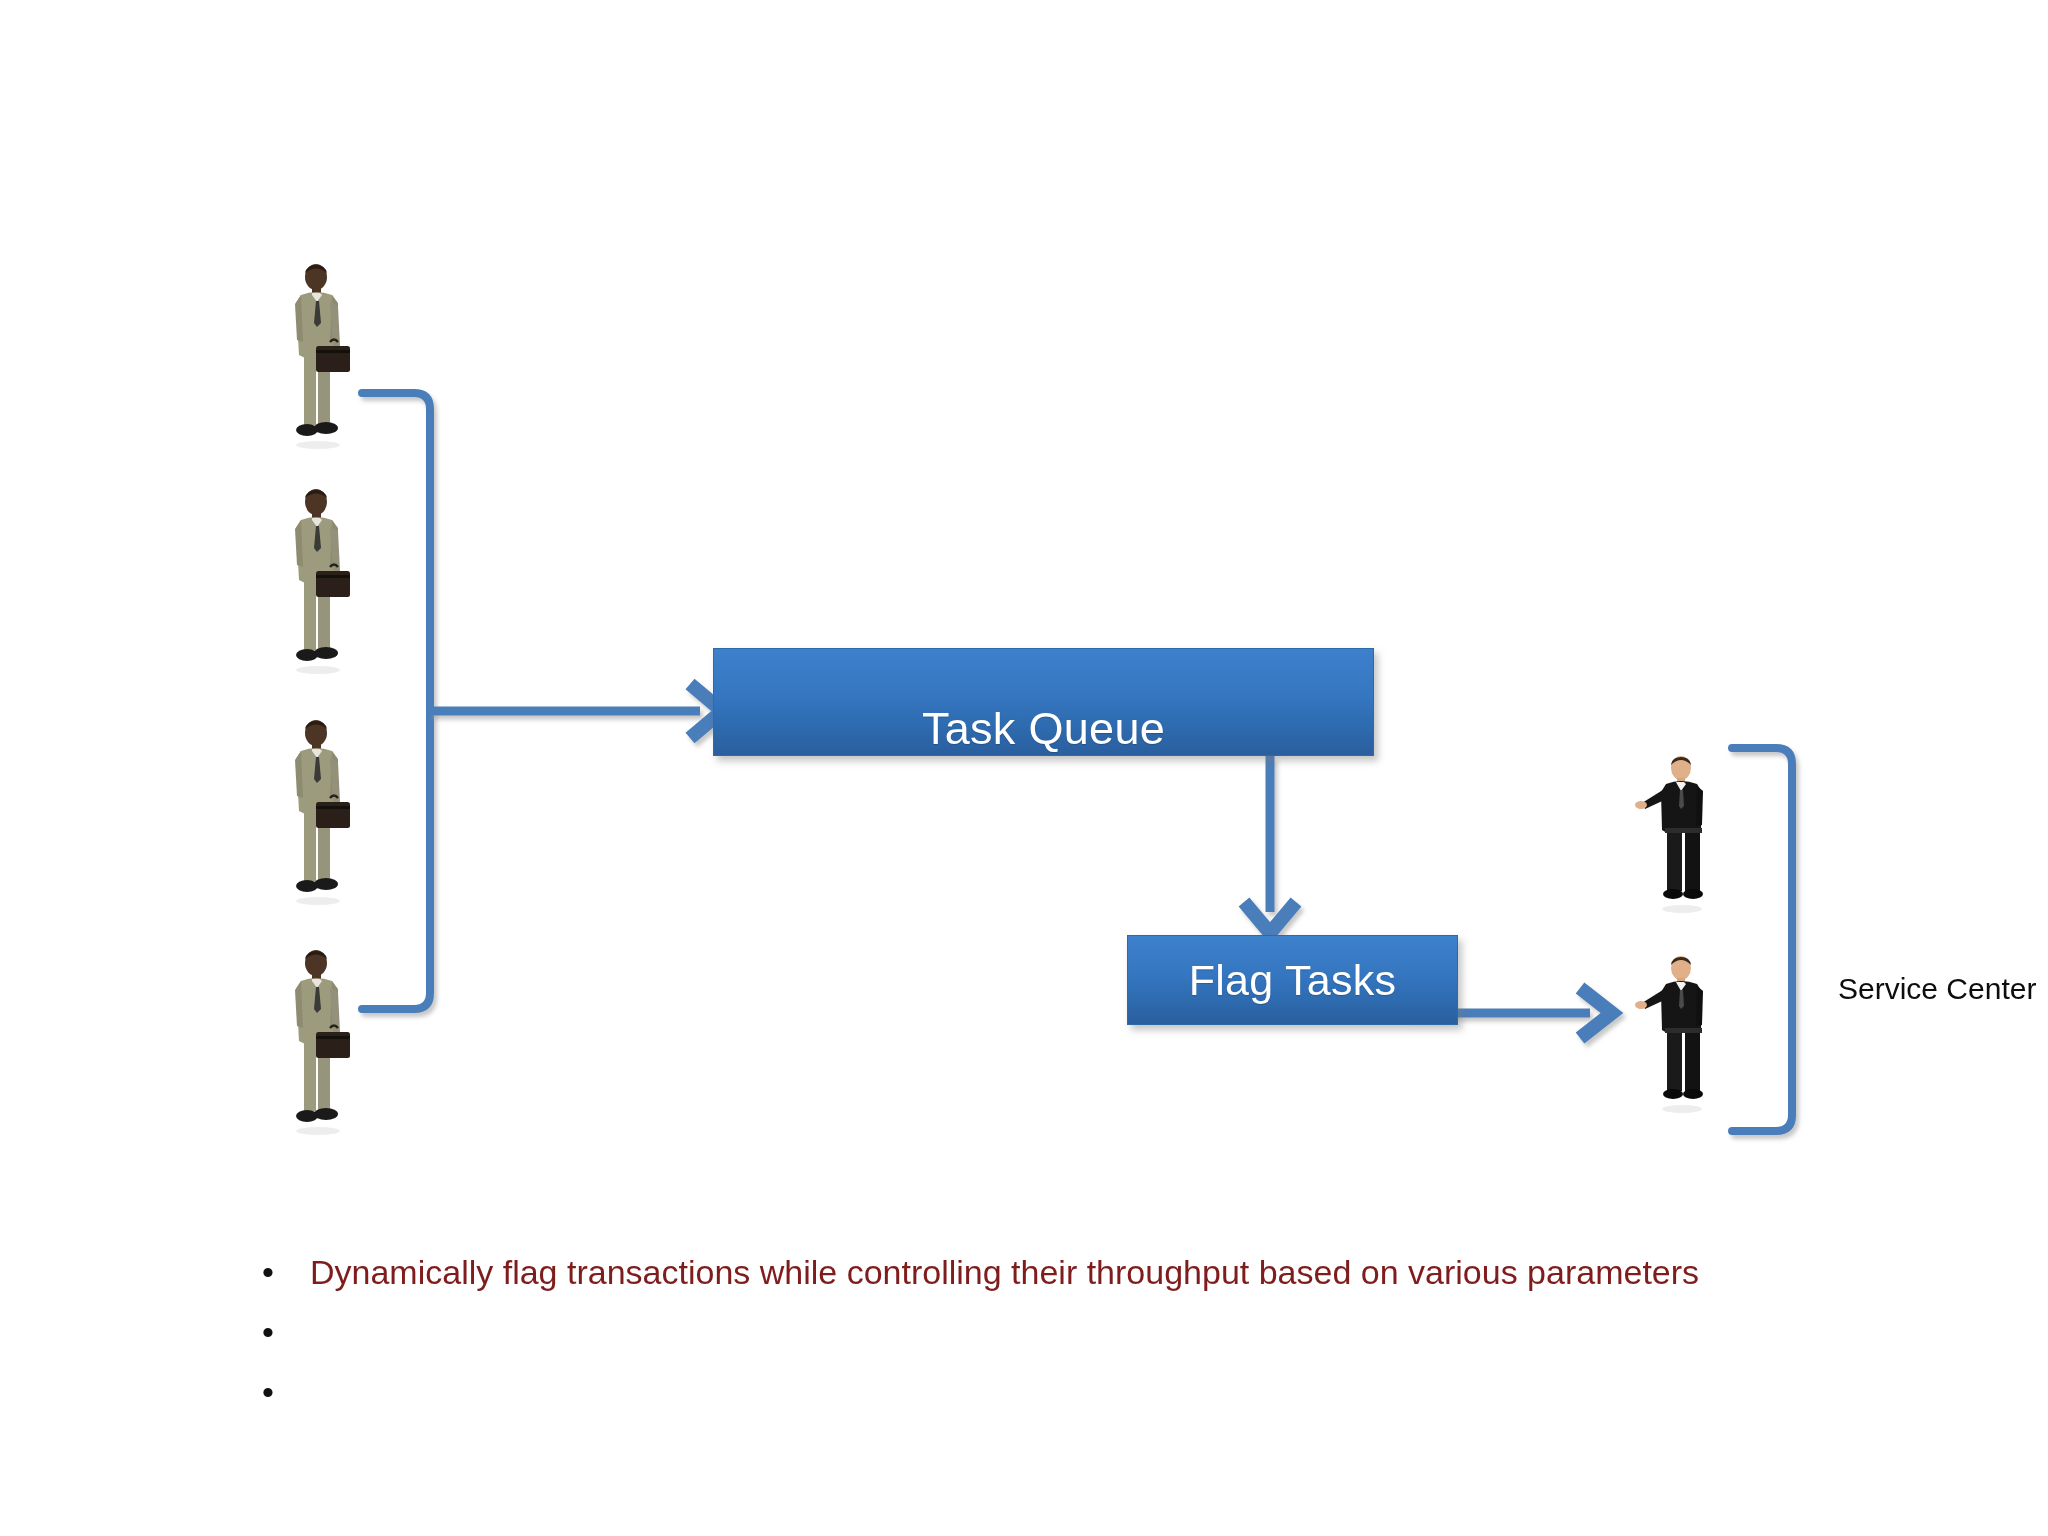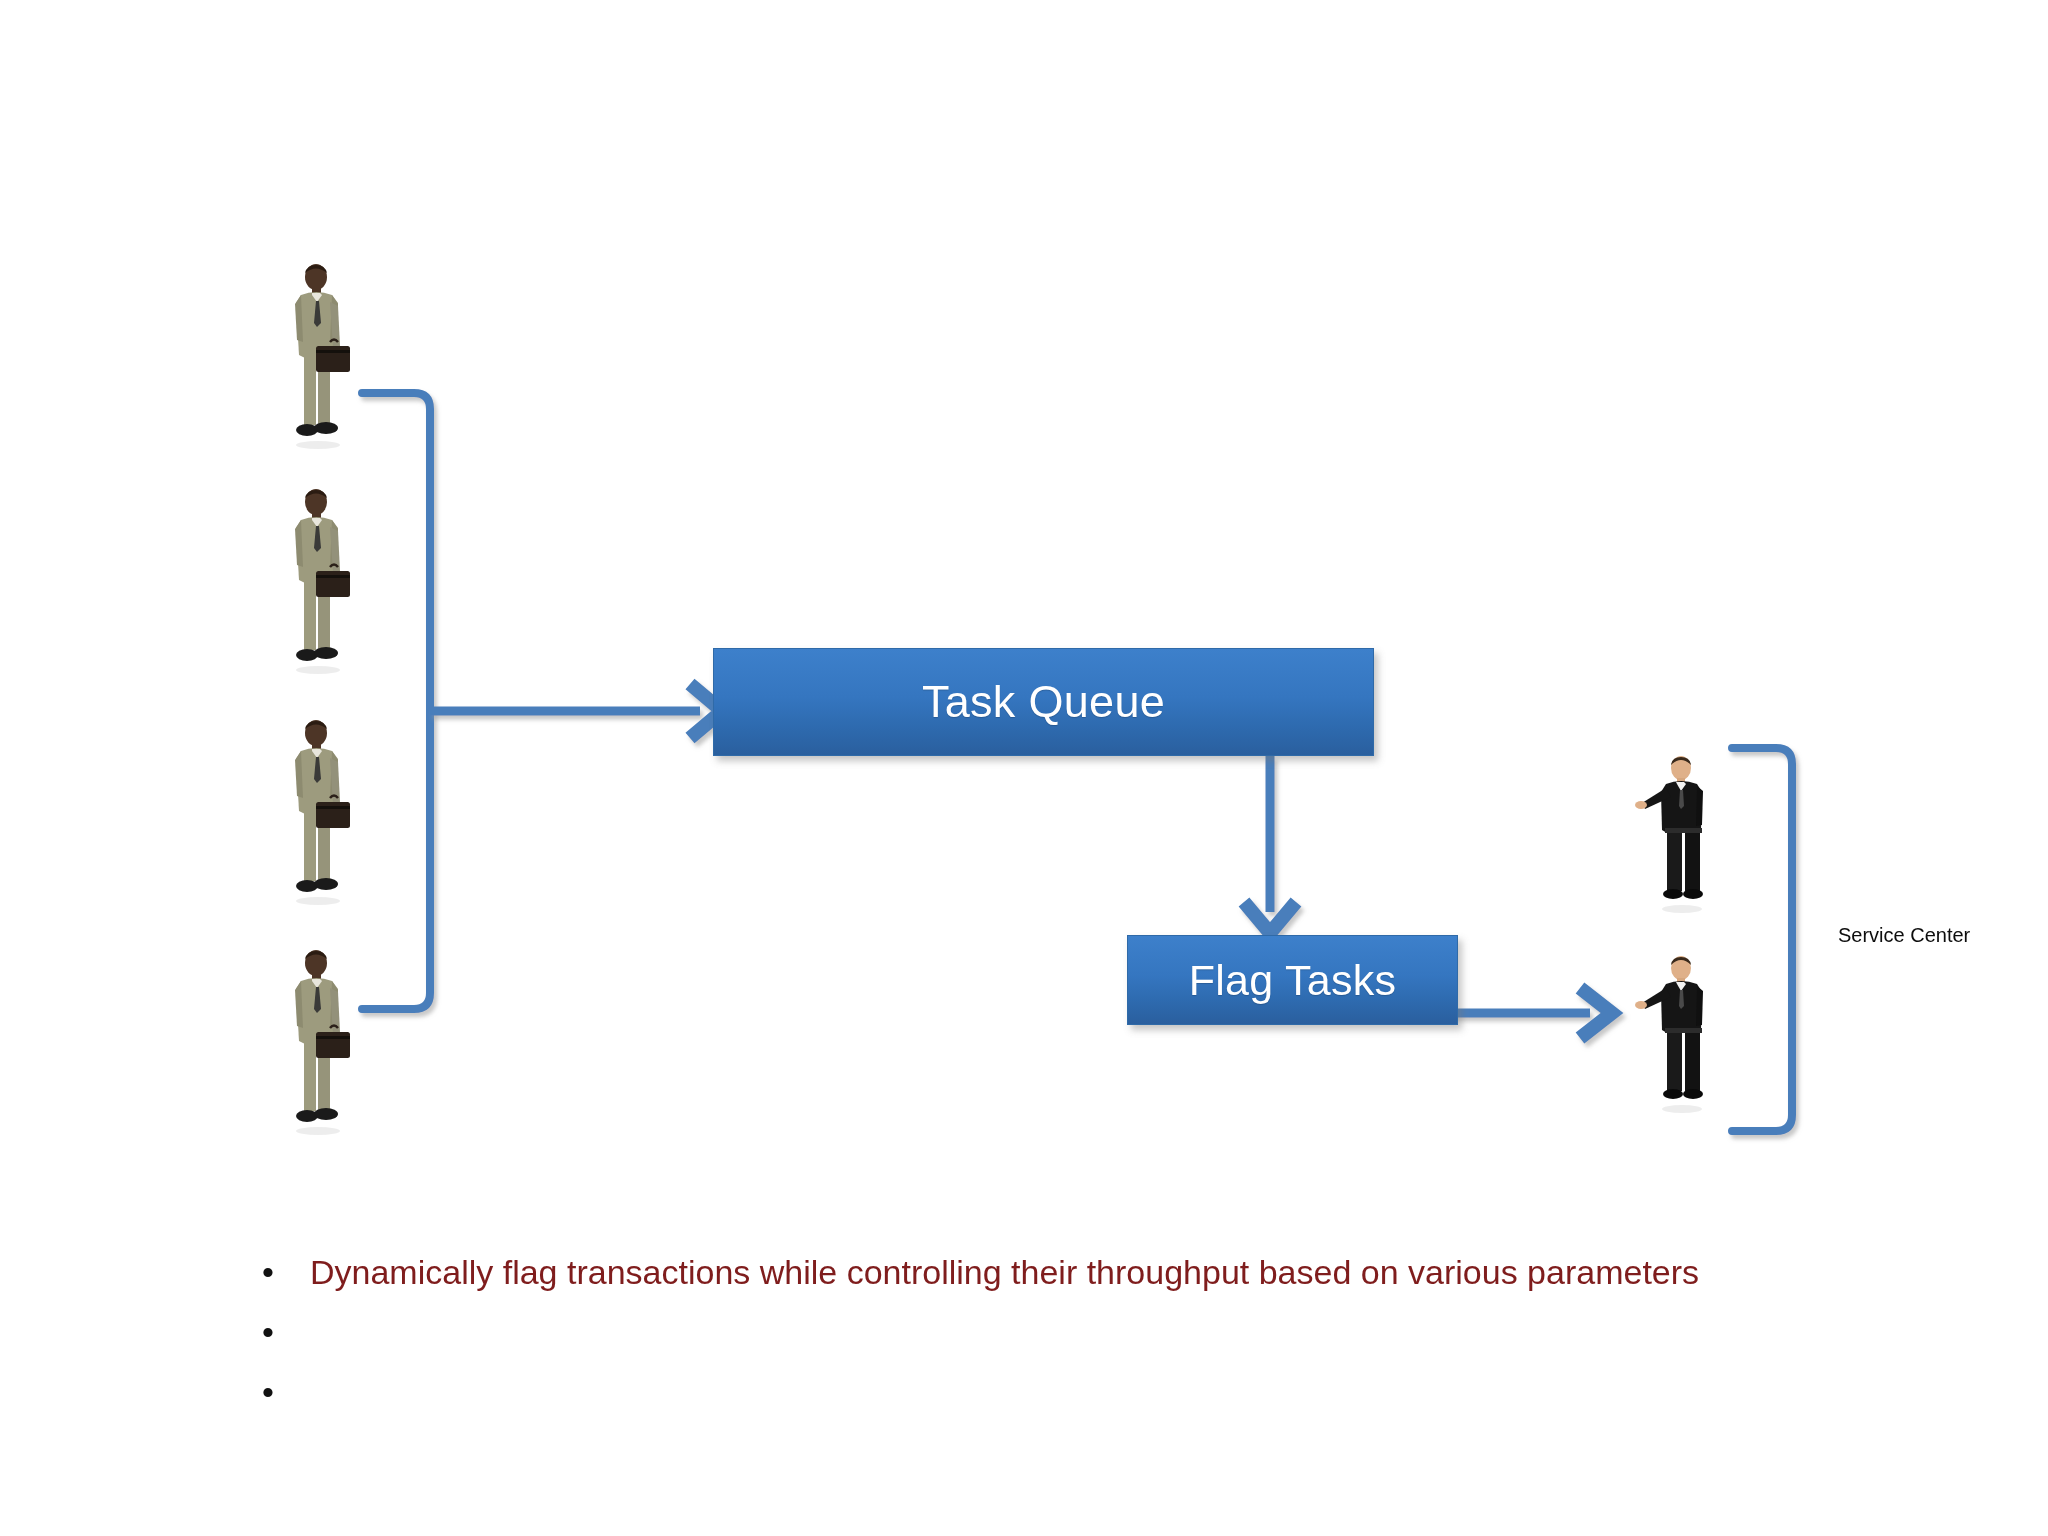--- a/index.html
+++ b/index.html
@@ -52,20 +52,21 @@
     font-weight: 400;
     letter-spacing: 0.3px;
     text-shadow: 0 1px 1px rgba(0,0,0,0.18);
   }
 
   #box-task-queue {
     left: 713px;
     top: 648px;
     width: 661px;
     height: 108px;
+    align-items: flex-end;
   }
 
   #box-flag-tasks {
     left: 1127px;
     top: 935px;
     width: 331px;
     height: 90px;
     font-size: 43px;
   }
 
@@ -86,22 +87,22 @@
     height: 190px;
   }
   .person svg { display: block; width: 100%; height: 100%; }
 
   .person-right { width: 92px; height: 160px; }
 
   
   .sc-label {
     position: absolute;
     left: 1838px;
-    top: 924px;
-    font-size: 20px;
+    top: 972px;
+    font-size: 30px;
     color: #0d0d0d;
     white-space: nowrap;
   }
 
   
   #bullet-list {
     position: absolute;
     left: 252px;
     top: 1248px;
     width: 1700px;

